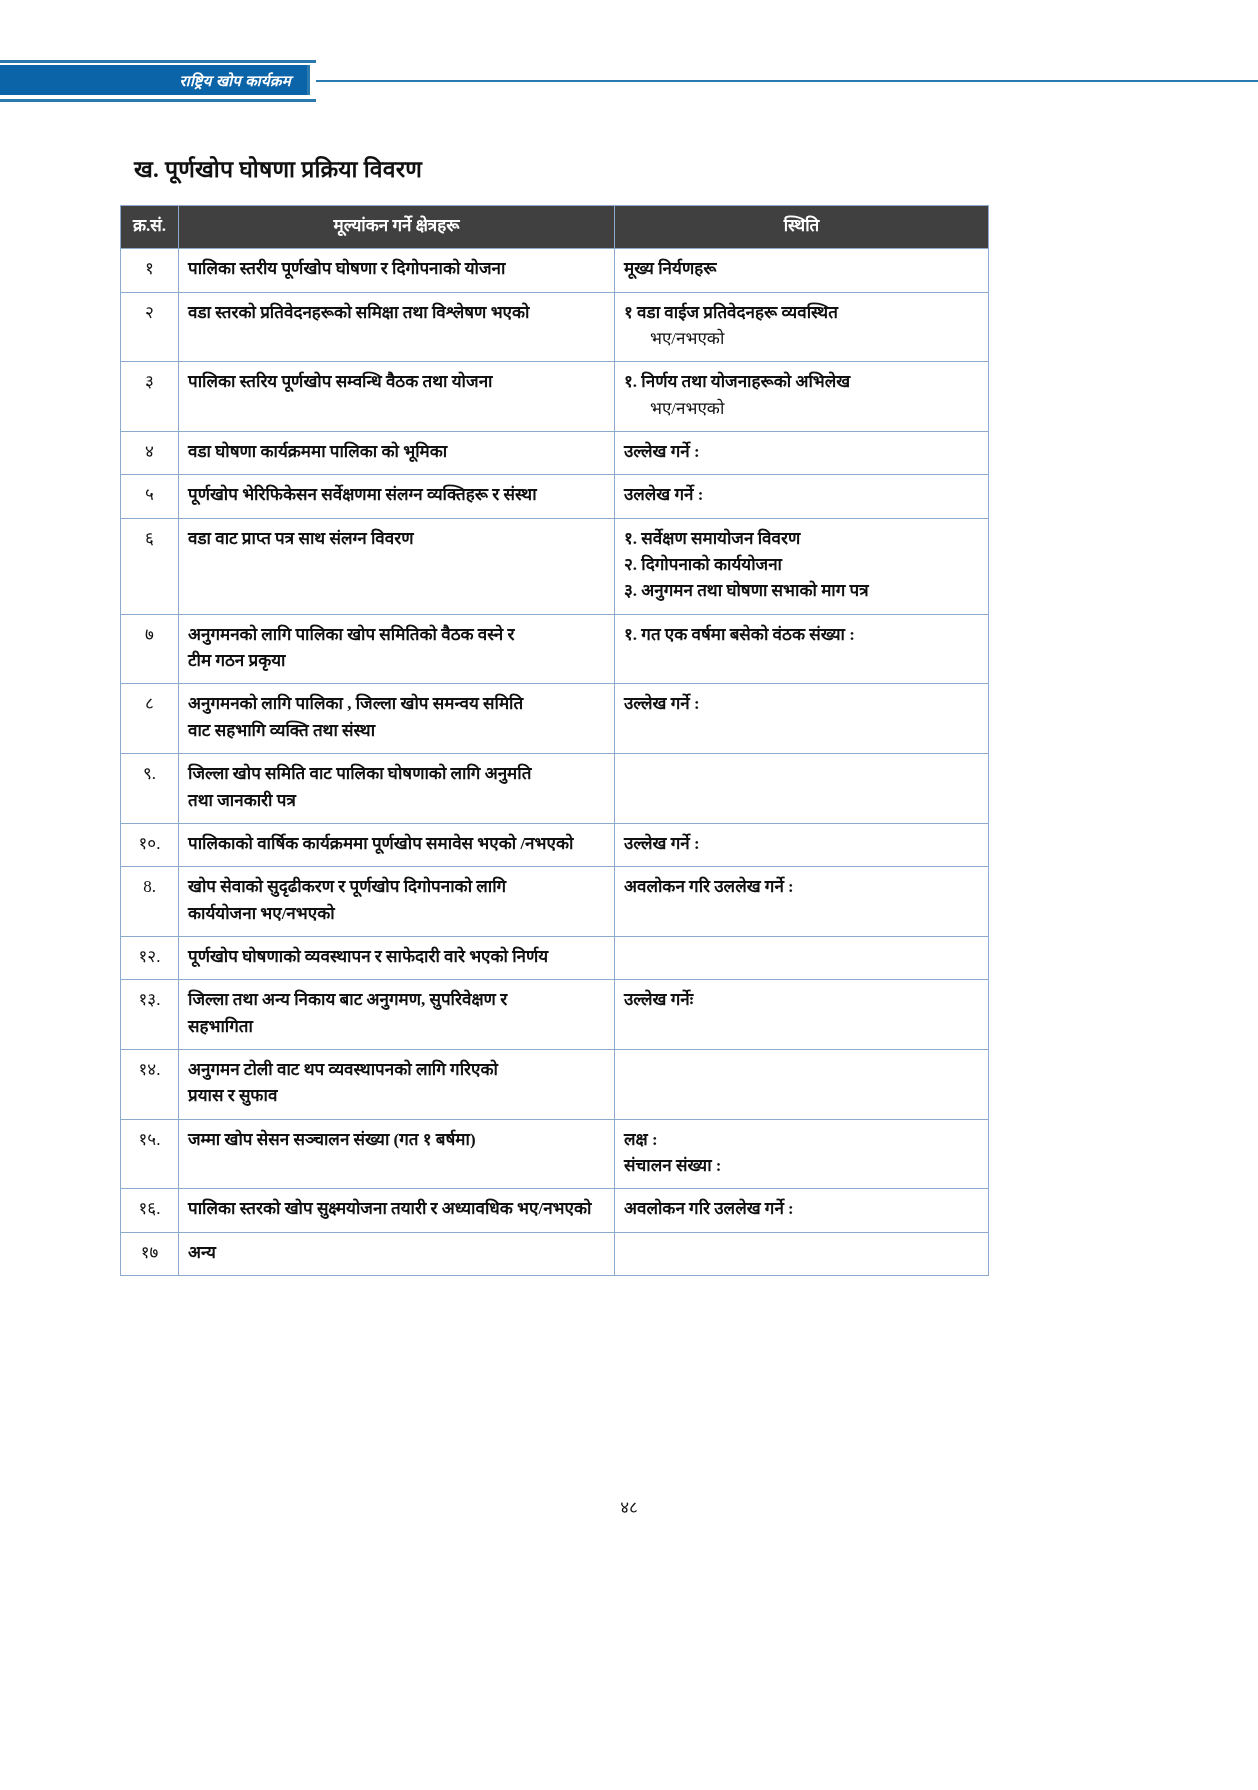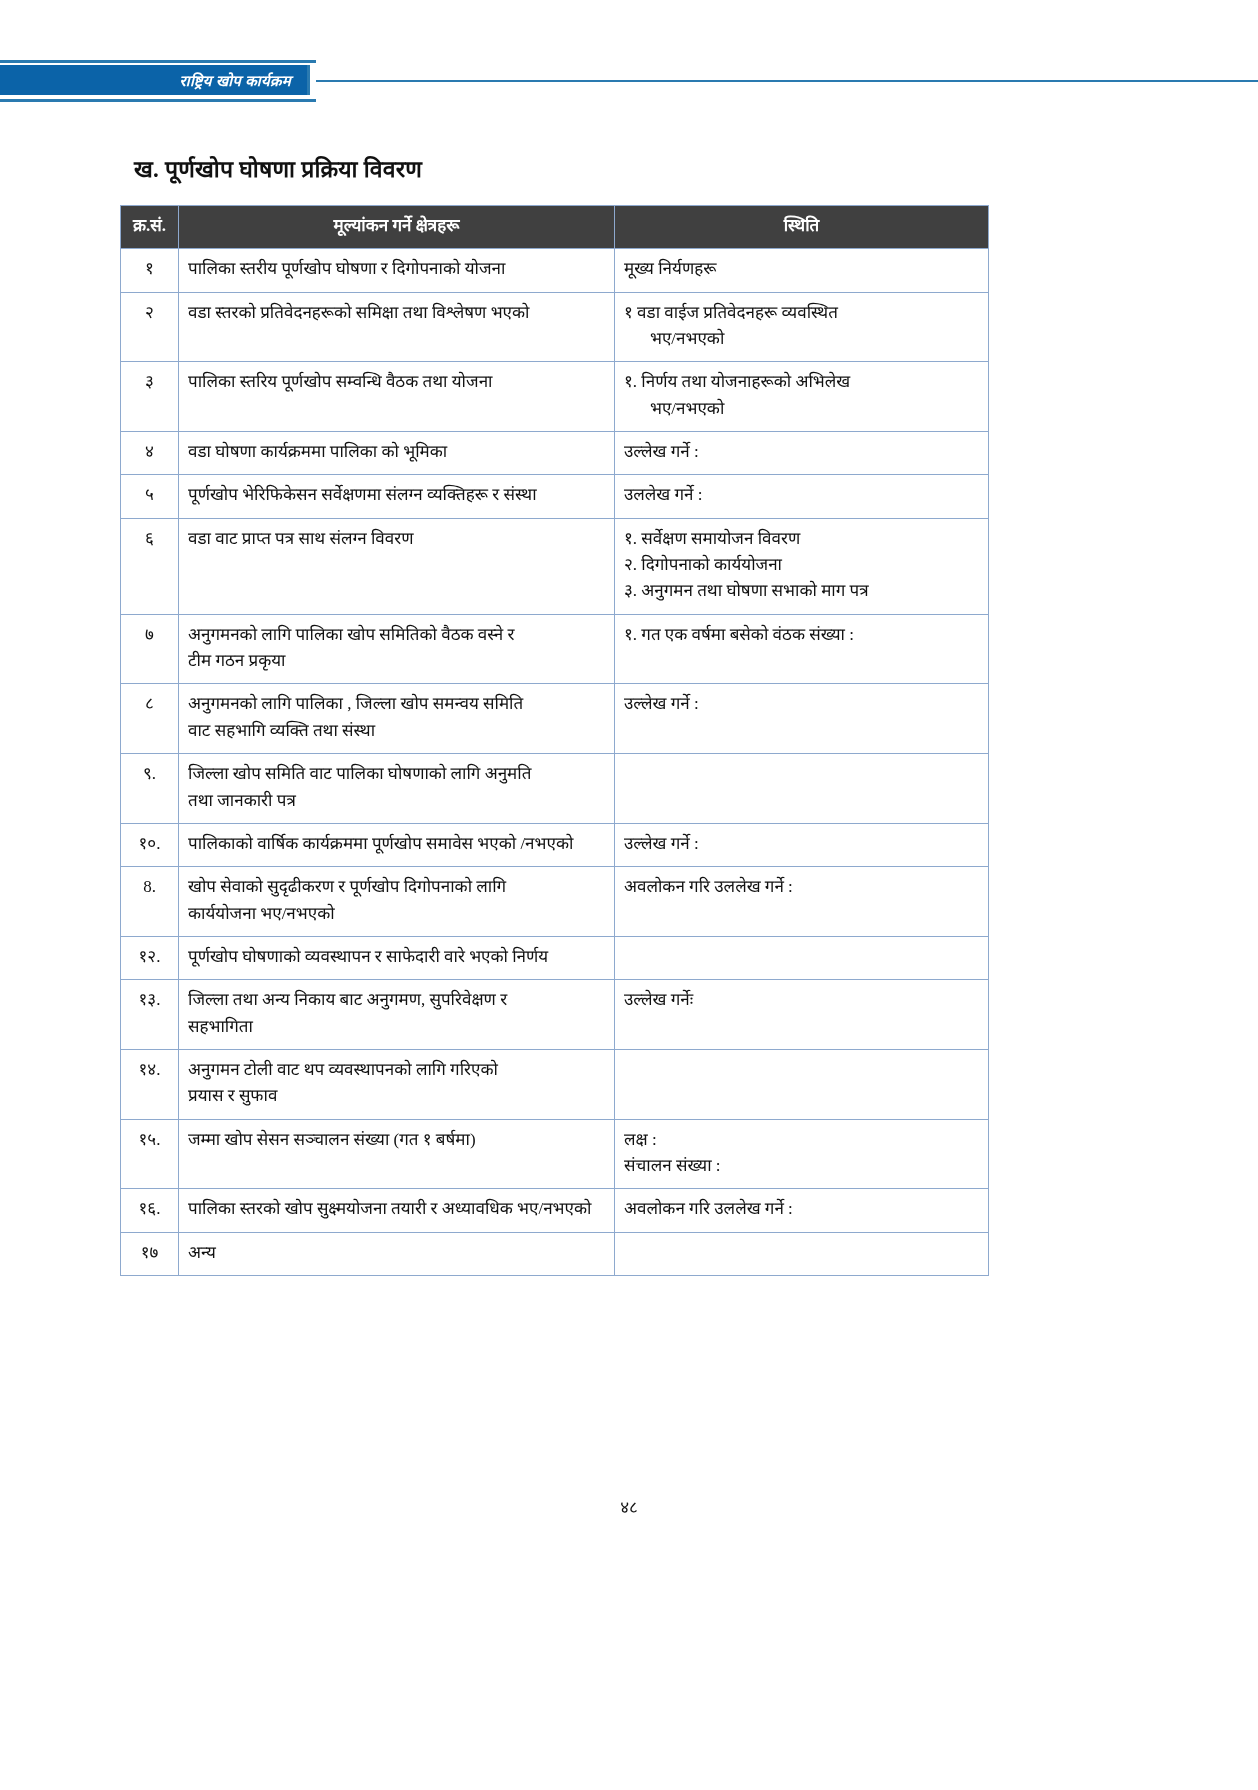--- a/index.html
+++ b/index.html
@@ -118,28 +118,30 @@
 
   td.sn {
     text-align: center;
     font-size: 17px;
     padding-left: 2px;
     padding-right: 2px;
   }
   td.area .line,
   td.status .line {
     display: block;
+    font-weight: bold;
   }
   td.area .indent,
   td.status .indent {
     display: block;
     padding-left: 26px;
   }
   td.status .numline {
     display: block;
+    font-weight: bold;
   }
   .cell-pad-lg { min-height: 22px; }
 
   
   .page-number {
     position: absolute;
     left: 0;
     top: 1495px;
     width: 1258px;
     text-align: center;

